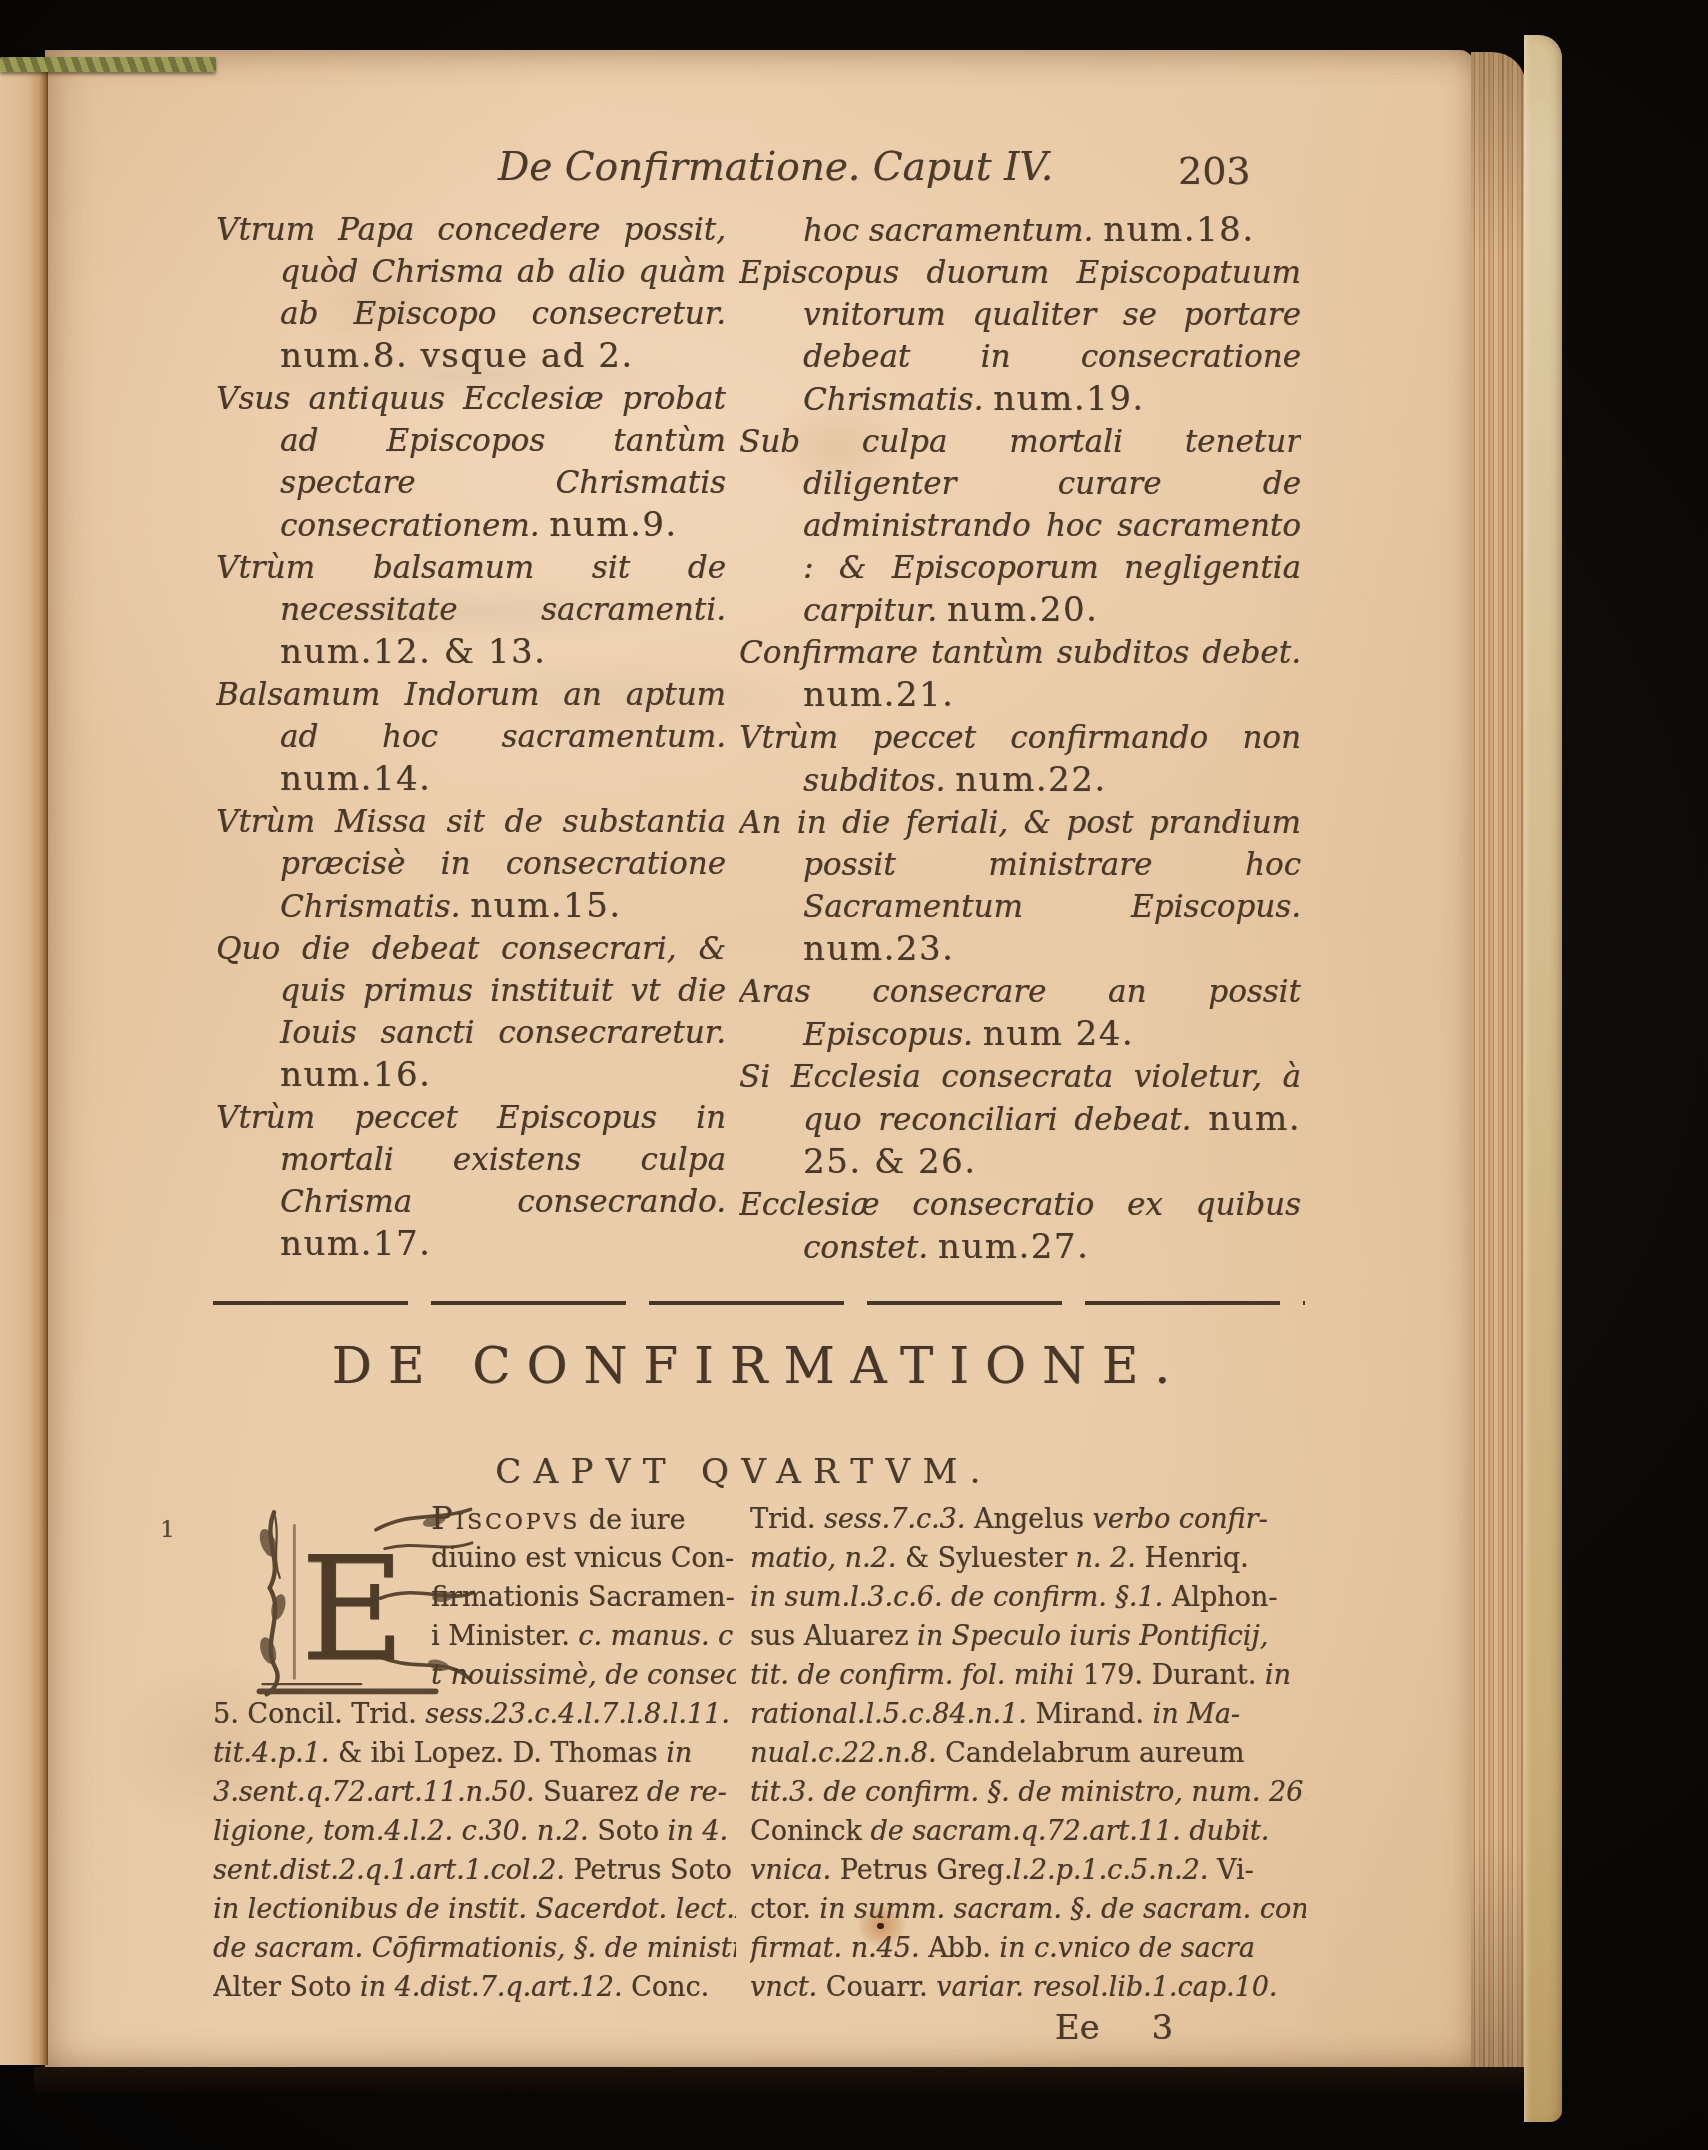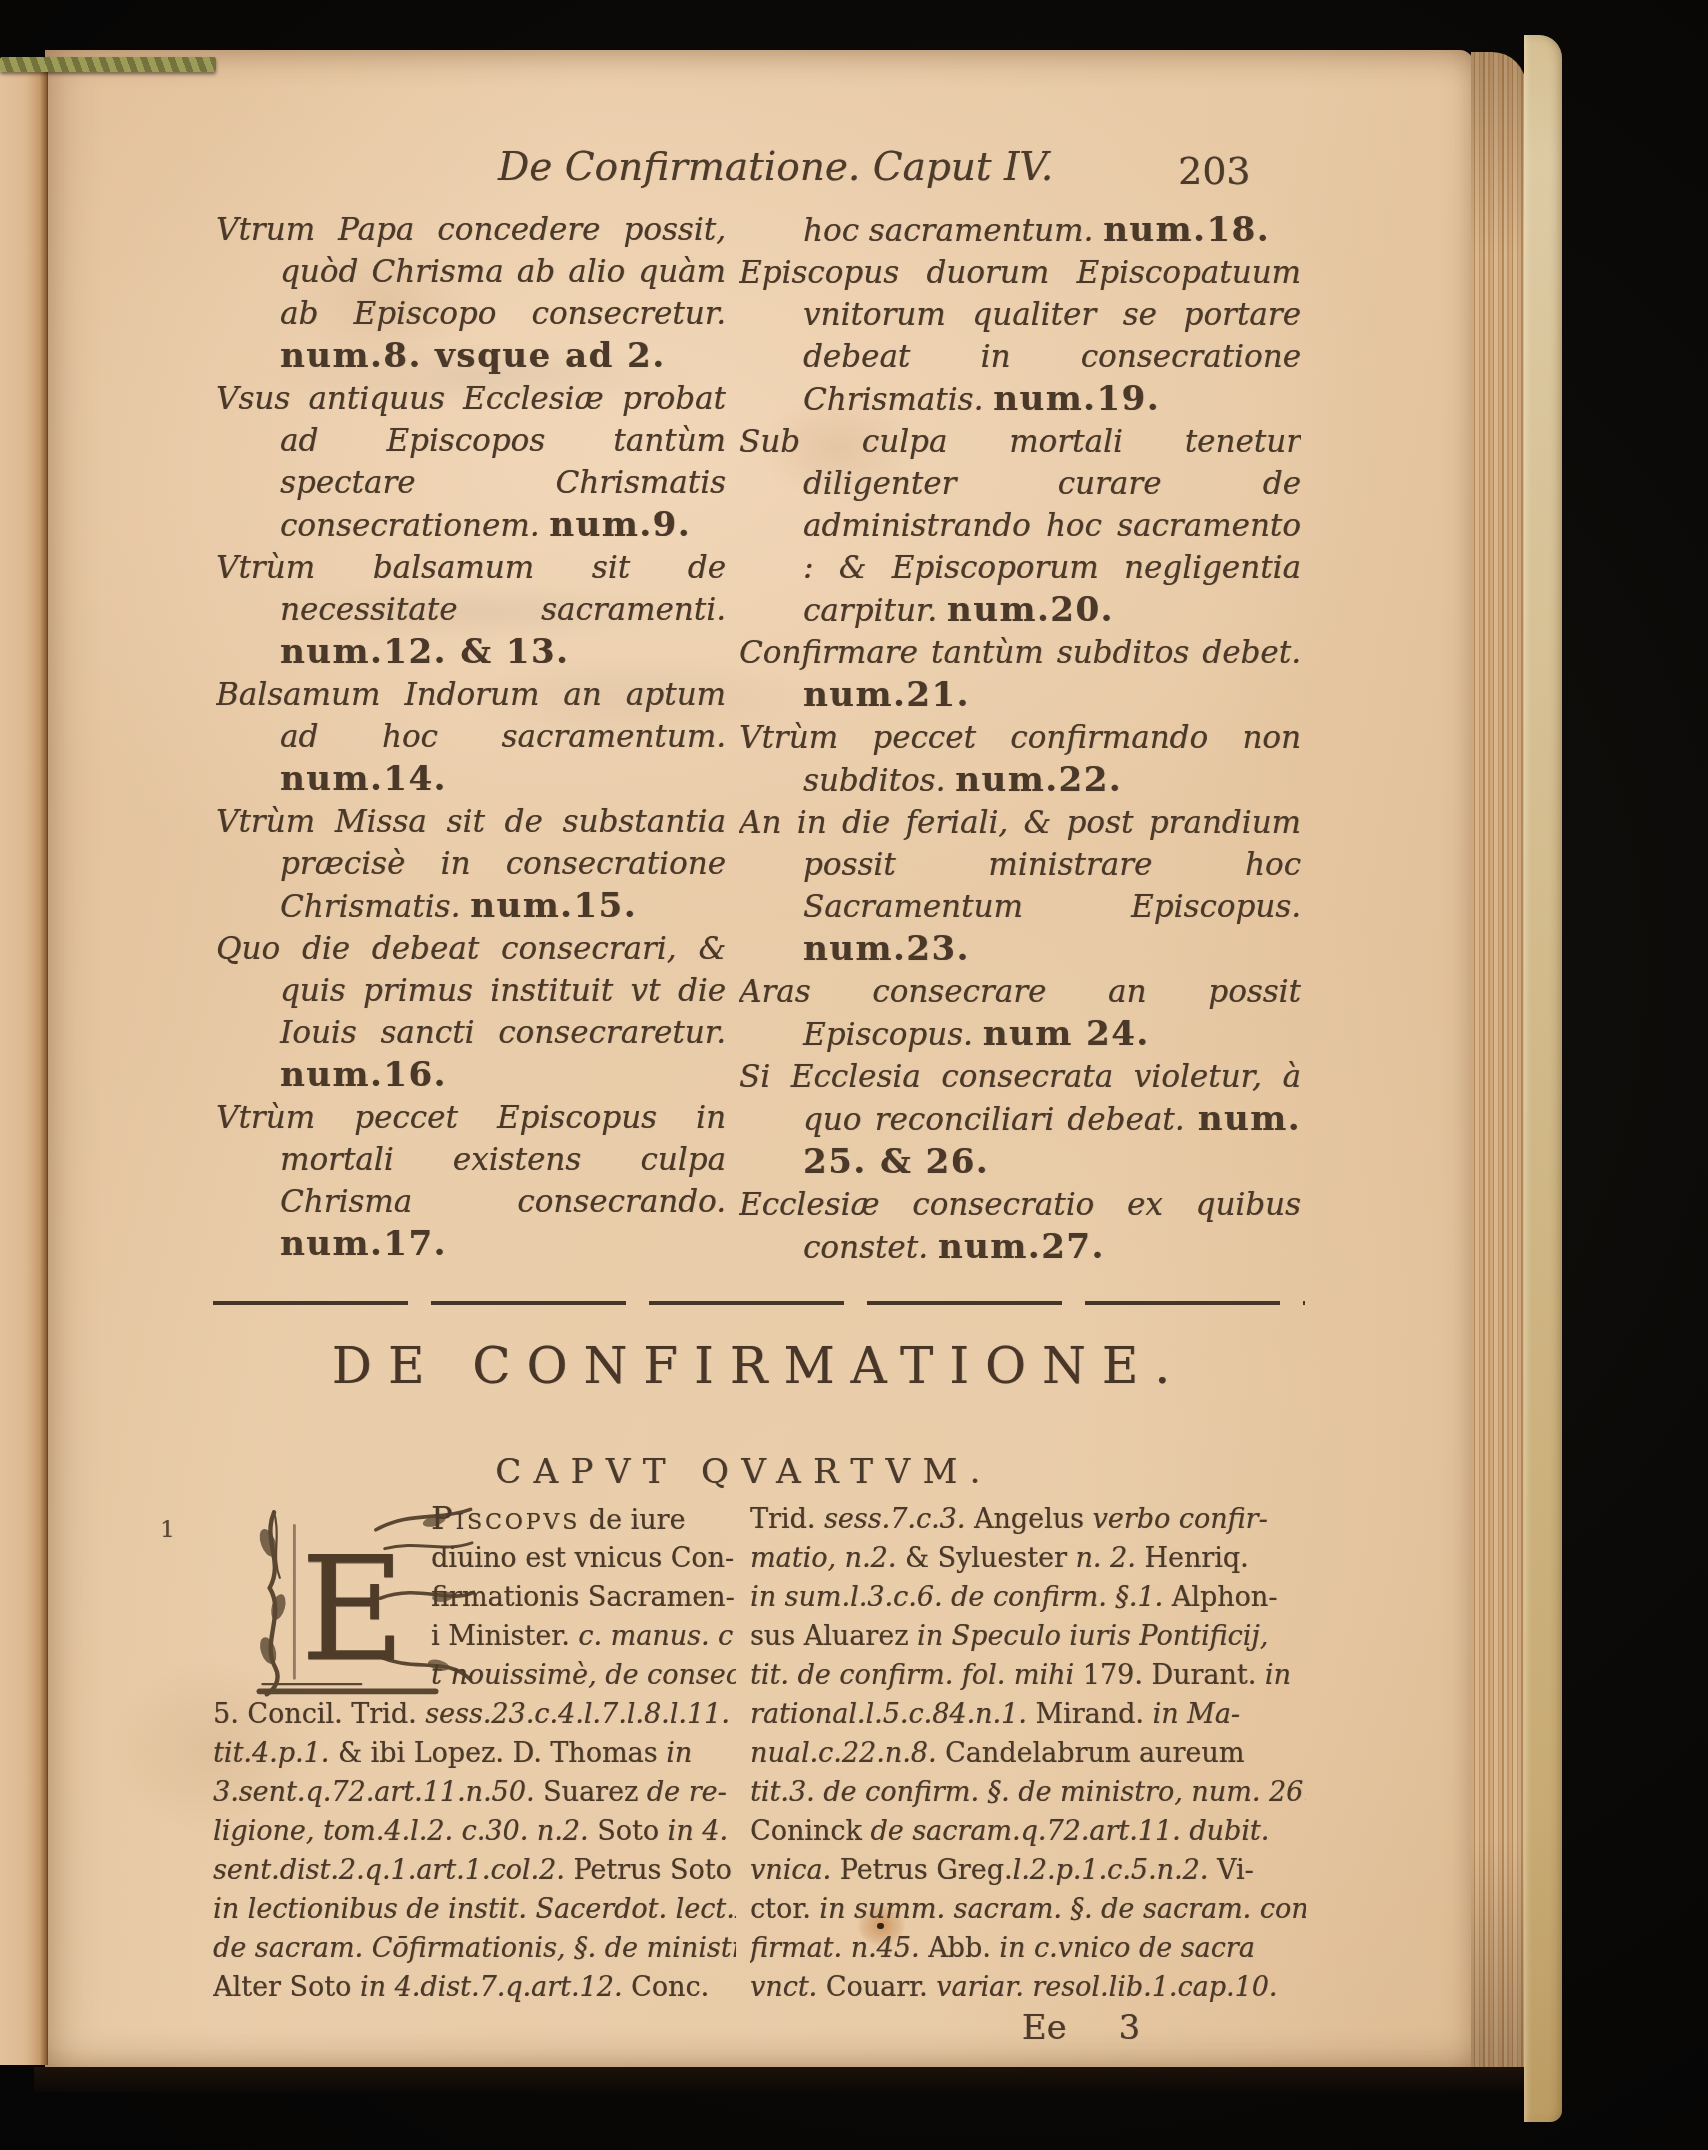--- a/index.html
+++ b/index.html
@@ -64,21 +64,21 @@
   .running-title{
     position:absolute;left:426px;top:143px;width:699px;text-align:center;
     font-style:italic;font-size:39px;line-height:47px;color:#4c3a2b;
   }
   .page-number{position:absolute;left:1178px;top:149px;width:109px;font-size:38px;color:#4c3a2b;}
   .index-col{position:absolute;top:208px;font-size:31px;line-height:42px;font-style:italic;text-align:justify;overflow:hidden;}
   .index-left{left:216px;width:510px;height:1063px;}
   .index-right{left:739px;width:562px;height:1063px;}
   .entry{margin:0;padding-left:64px;text-indent:-64px;}
   .index-right .entry:first-child{text-indent:0;}
-  .entry .ref{font-style:normal;font-size:34px;letter-spacing:1.5px;font-weight:bold;}
+  .entry .ref{font-style:normal;font-size:34px;letter-spacing:1.5px;}
   .divider{
     position:absolute;left:213px;top:1301px;width:1092px;height:4.4px;
     background:repeating-linear-gradient(90deg,#46362a 0 195px,rgba(0,0,0,0) 195px 218px);
   }
   .section-title{
     position:absolute;left:213px;top:1337px;width:1092px;text-align:center;
     font-size:50px;letter-spacing:16px;color:#483729;
   }
   .chapter-heading{
     position:absolute;left:198px;top:1451px;width:1092px;text-align:center;
@@ -87,21 +87,21 @@
   .margin-number{position:absolute;left:160px;top:1516px;font-size:23px;color:#5c4935;}
   .body-col{position:absolute;top:1499px;font-size:27px;overflow:hidden;height:519px;}
   .body-left{left:213px;width:523px;}
   .body-right{left:750px;width:556px;}
   .bline{height:39px;line-height:39px;white-space:nowrap;}
   .bline .i{font-style:italic;text-align:center;}
   .bline .r{font-style:normal;}
   .bline .sc{font-variant:small-caps;font-size:32px;letter-spacing:2.9px;}
   .body-left .bline:nth-child(-n+5){padding-left:218px;}
   .initial{position:absolute;left:252px;top:1505px;width:226px;height:198px;z-index:6;}
-  .signature{position:absolute;left:957px;top:2007px;width:248px;text-align:center;font-size:34px;word-spacing:41px;color:#4c3a2b;}
+  .signature{position:absolute;left:990px;top:2007px;width:248px;text-align:center;font-size:34px;word-spacing:41px;color:#4c3a2b;}
   .ghost{position:absolute;z-index:4;background:radial-gradient(ellipse,rgba(110,95,80,.08),rgba(0,0,0,0) 70%);}
   .ghost.g1{left:255px;top:342px;width:452px;height:66px;}
   .ghost.g2{left:262px;top:583px;width:437px;height:58px;}
 </style>
 </head>
 <body>
 
 <div id="canvas">
 
   <div class="page"></div>

